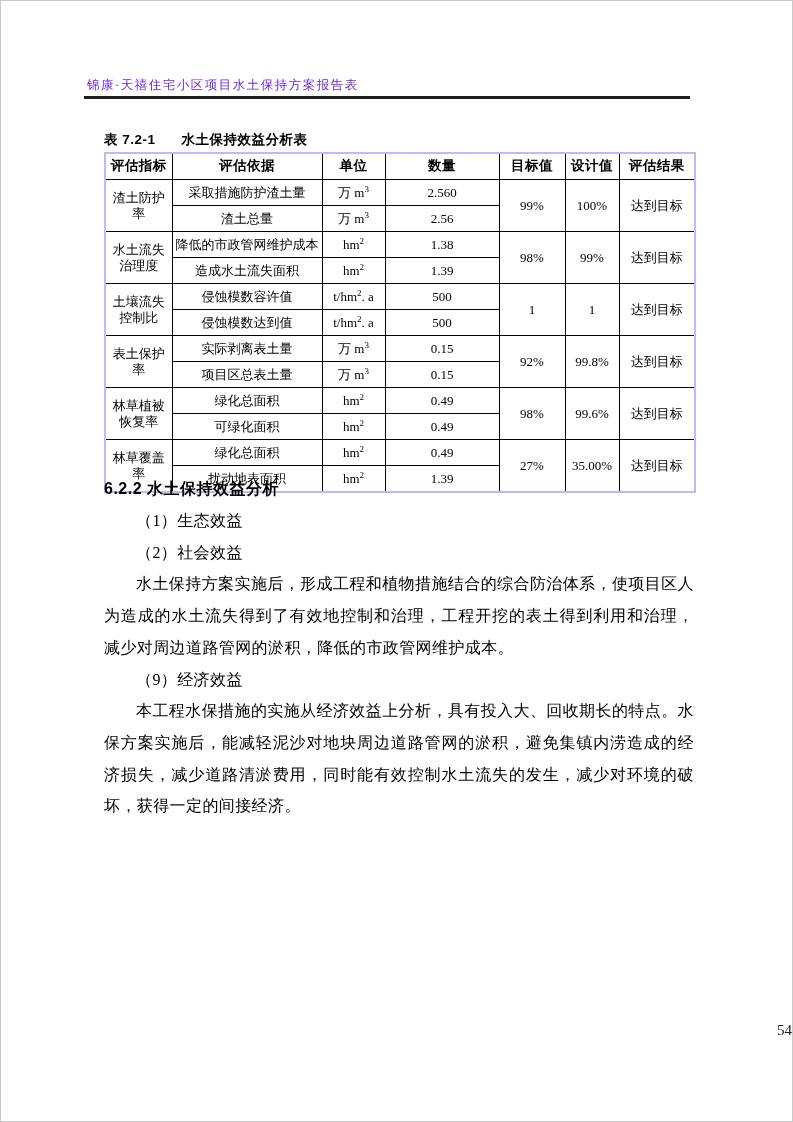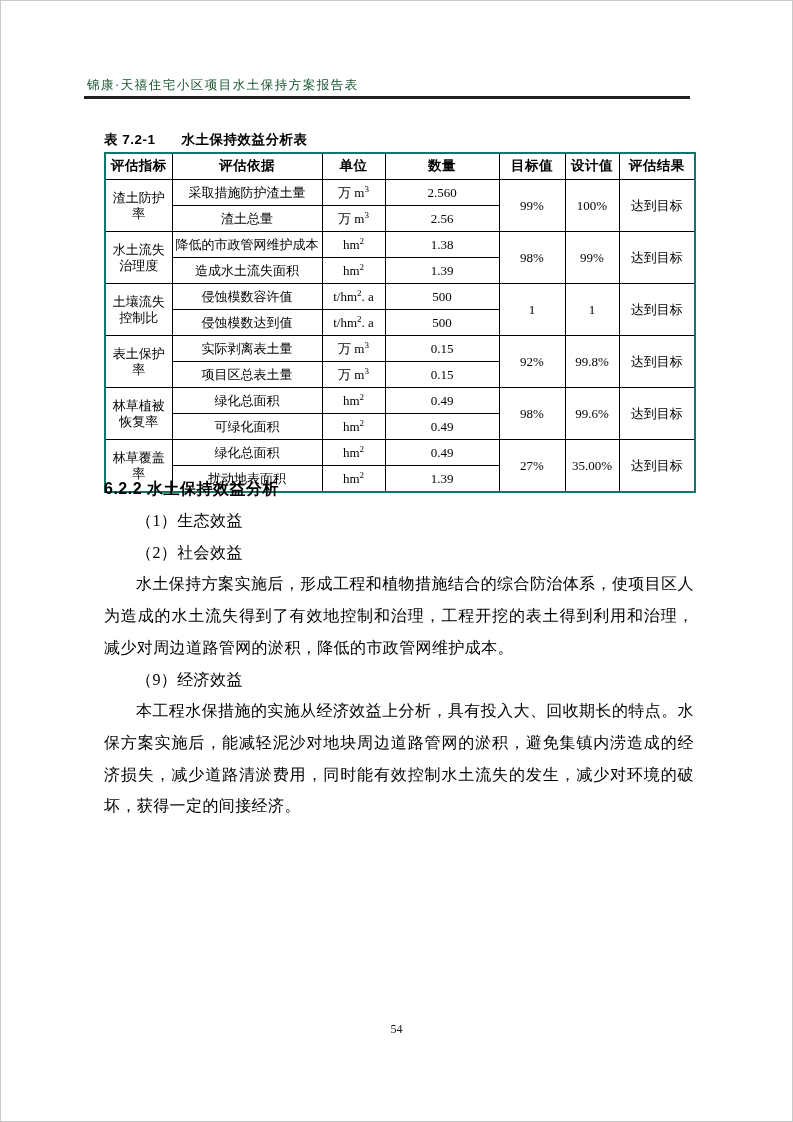--- a/index.html
+++ b/index.html
@@ -3,35 +3,35 @@
 <meta charset="utf-8">
 <style>
   html,body { margin:0; padding:0; background:#ffffff; }
   .page {
     position:relative; width:793px; height:1122px; background:#ffffff;
     font-family:"Liberation Serif","DejaVu Serif",serif; color:#000;
     border:1px solid #c9c9c9; box-sizing:border-box; overflow:hidden;
   }
   .running-header {
     position:absolute; left:86px; top:76px;
-    font-size:12.5px; letter-spacing:1.5px; color:#14532d; white-space:nowrap;
+    font-size:12.5px; letter-spacing:1.5px; color:#6d28d9; white-space:nowrap;
   }
   .header-rule {
     position:absolute; left:83px; top:95px; width:606px; height:2.5px; background:#1f1f1f;
   }
   .table-caption {
     position:absolute; left:103px; top:130px; width:590px; 
     font-family:"Liberation Sans","DejaVu Sans",sans-serif; font-weight:bold;
     font-size:13.5px; letter-spacing:0.5px; white-space:nowrap;
   }
   .table-caption .cap-label { margin-right:26px; }
   table.benefit-table {
     position:absolute; left:103px; top:151px; width:590px;
     border-collapse:collapse; table-layout:fixed;
-    border:2px solid #0f766e; font-size:13px;
+    border:2px solid #c4b5fd; font-size:13px;
   }
   .benefit-table th, .benefit-table td {
     border:1px solid #000; text-align:center; vertical-align:middle;
     padding:1px 2px; height:23px; line-height:1.2; overflow:hidden;
   }
   .benefit-table th {
     font-family:"Liberation Sans","DejaVu Sans",sans-serif;
     font-weight:bold; font-size:13.5px; letter-spacing:0.5px;
   }
   .benefit-table td sup { font-size:9px; }
@@ -39,21 +39,21 @@
   .section-heading {
     font-family:"Liberation Sans","DejaVu Sans",sans-serif;
     font-weight:bold; font-size:16px; margin:0 0 5px 0; letter-spacing:0.5px;
   }
   .content p {
     margin:0; font-size:16px; line-height:31.7px;
     text-align:justify; text-indent:2em; letter-spacing:0.4px;
   }
   .page-number {
     position:absolute; left:0; top:1021px; width:100%;
-    text-align:center; font-size:12px; color:#1a1a1a;
+    text-align:right; font-size:15px; color:#1a1a1a;
   }
 </style>
 </head>
 <body>
 
 <div class="page">
 
   <div class="running-header">
     <span>锦康·天禧住宅小区项目水土保持方案报告表</span>
   </div>

